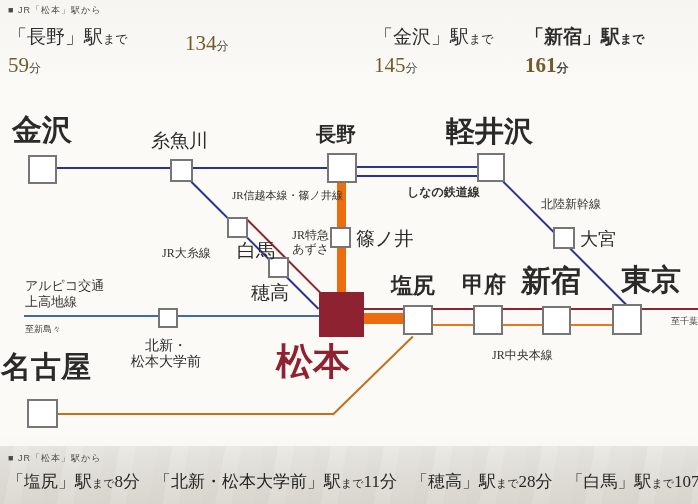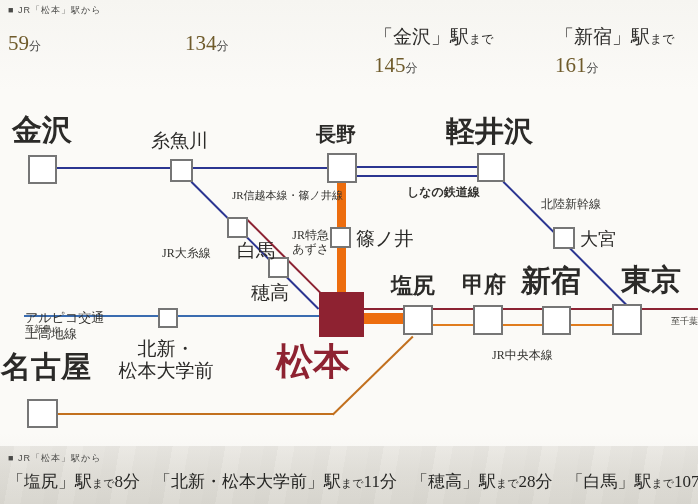--- a/index.html
+++ b/index.html
@@ -27,21 +27,21 @@
   .slabel{position:absolute;white-space:nowrap;line-height:1;color:#2b2a28;}
   .s30{font-size:30px;font-weight:bold;}
   .s27{font-size:20px;font-weight:bold;}
   .s22{font-size:22px;font-weight:bold;}
   .s19{font-size:19px;}
   .s18{font-size:18px;}
   .matsu{font-size:37px;font-weight:bold;color:#8e2231;}
   .llabel{position:absolute;font-size:12px;color:#33322f;white-space:nowrap;line-height:1.2;}
   .llabel.small{font-size:9px;color:#44433f;}
   .llabel.tiny{font-size:11px;}
-  .two-line-label{position:absolute;font-size:19px;color:#2b2a28;text-align:center;line-height:1.15;}
+  .two-line-label{position:absolute;font-size:14px;color:#2b2a28;text-align:center;line-height:1.15;}
   
   .footer{
     position:absolute;left:0;top:446px;width:698px;height:58px;
     background:linear-gradient(180deg,#edebe7 0%,#e2e0da 45%,#d9d7d0 100%);
   }
   .footer .texture{
     position:absolute;inset:0;opacity:.25;
     background:repeating-linear-gradient(100deg,#cfcdc6 0 14px,#e6e4de 14px 30px,#d6d4cd 30px 52px);
   }
   .footer-main{position:absolute;left:7px;top:24px;white-space:nowrap;color:#262624;}
@@ -51,33 +51,34 @@
   .footer-main .gap{display:inline-block;width:10px;}
 </style>
 </head>
 <body>
 
 <div class="stage">
 
   <div class="sec-label" style="left:8px;top:4px;">■ JR「松本」駅から</div>
 
   <div class="dest" style="left:8px;">
+    <div class="dest-station"><span>「長野」駅</span><span class="made">まで</span></div>
     <div class="dest-time"><span class="num">59</span><span class="unit">分</span></div>
   </div>
 
   <div class="dest" style="left:185px;">
     <div class="dest-time"><span class="num">134</span><span class="unit">分</span></div>
   </div>
 
   <div class="dest" style="left:374px;">
     <div class="dest-station"><span>「金沢」駅</span><span class="made">まで</span></div>
     <div class="dest-time"><span class="num">145</span><span class="unit">分</span></div>
   </div>
 
-  <div class="dest" style="left:555px;">
+  <div class="dest" style="left:525px;font-weight:bold;">
     <div class="dest-station"><span>「新宿」駅</span><span class="made">まで</span></div>
     <div class="dest-time"><span class="num">161</span><span class="unit">分</span></div>
   </div>
 
   <div class="line" style="left:57px;top:167px;width:271px;height:2px;background:#2b3591;"></div>
 
   <div class="line" style="left:356px;top:166px;width:122px;height:2px;background:#2b3591;"></div>
   <div class="line" style="left:356px;top:175px;width:122px;height:2px;background:#2b3591;"></div>
 
   <div class="line diag" style="left:504px;top:181px;width:175px;height:2px;background:#2b3591;transform:rotate(45deg);"></div>
@@ -100,21 +101,21 @@
   <div class="line diag" style="left:332px;top:414px;width:112px;height:2px;background:#c2701e;transform:rotate(-44.3deg);"></div>
 
   <div class="llabel" style="left:162px;top:201px;margin-top:45px;">JR大糸線</div>
   <div class="llabel tiny" style="left:232px;top:189px;">JR信越本線・篠ノ井線</div>
   <div class="llabel" style="left:283px;top:228px;width:46px;text-align:right;">
     <span>JR特急</span><br>
     <span>あずさ</span>
   </div>
   <div class="llabel" style="left:407px;top:185px;font-weight:bold;">しなの鉄道線</div>
   <div class="llabel" style="left:541px;top:197px;">北陸新幹線</div>
-  <div class="llabel" style="left:25px;top:278px;font-size:13px;margin-top:32px;">
+  <div class="llabel" style="left:25px;top:278px;font-size:13px;">
     <span>アルピコ交通</span><br>
     <span>上高地線</span>
   </div>
   <div class="llabel small" style="left:25px;top:324px;">至新島々</div>
   <div class="llabel" style="left:492px;top:348px;">JR中央本線</div>
   <div class="llabel small" style="left:671px;top:316px;">至千葉</div>
 
   <div class="box" style="left:28px;top:155px;width:29px;height:29px;"></div>
   <div class="box" style="left:170px;top:159px;width:23px;height:23px;"></div>
   <div class="box" style="left:327px;top:153px;width:30px;height:30px;"></div>

